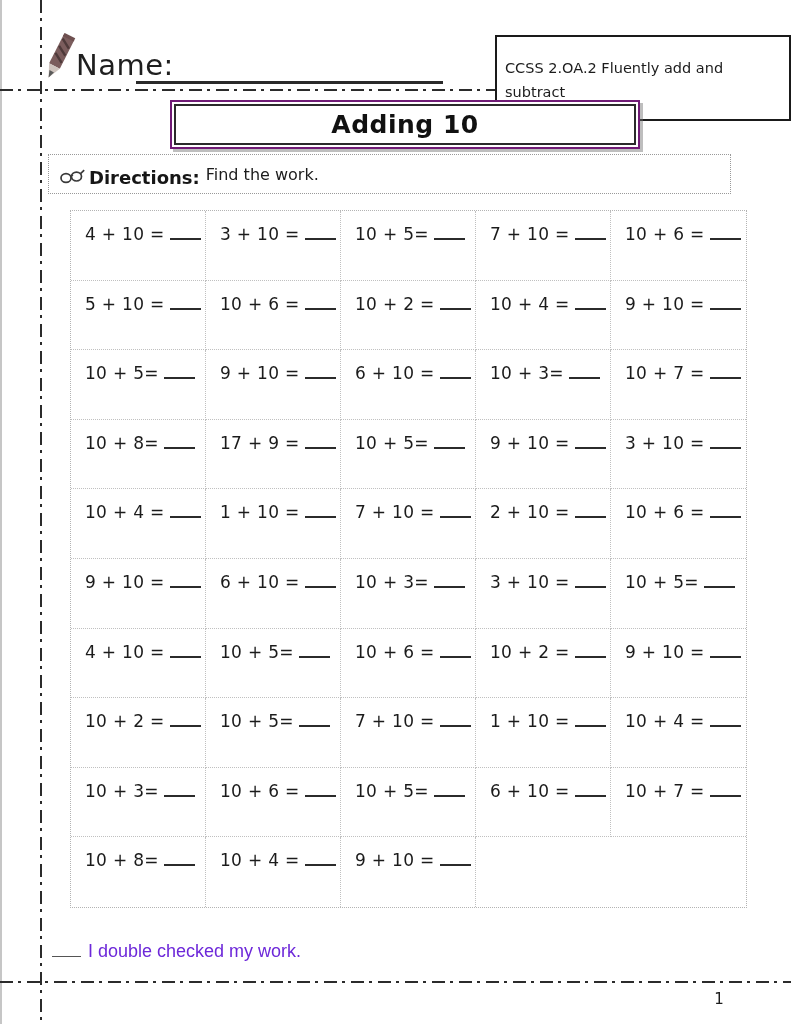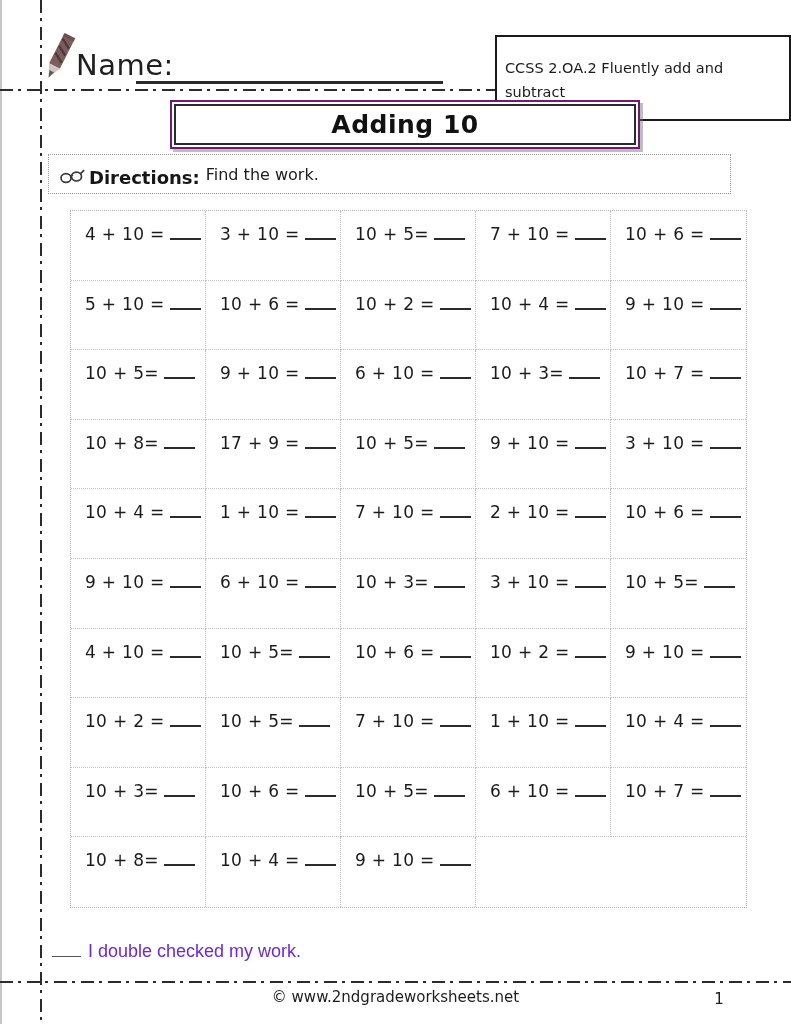--- a/index.html
+++ b/index.html
@@ -149,16 +149,15 @@
       <div class="cell"><span class="eq">6 + 10 =</span><span class="blank"></span></div>
       <div class="cell"><span class="eq">10 + 7 =</span><span class="blank"></span></div>
       <div class="cell"><span class="eq">10 + 8=</span><span class="blank"></span></div>
       <div class="cell"><span class="eq">10 + 4 =</span><span class="blank"></span></div>
       <div class="cell"><span class="eq">9 + 10 =</span><span class="blank"></span></div>
     </div>
 
   <div class="check-line">
     <span class="check-blank"></span><span>I double checked my work.</span>
   </div>
-  <div class="copyright">© www.2ndgradeworksheets.net</div>
   <div class="page-number">1</div>
 
 </div>
 
 </body></html>

